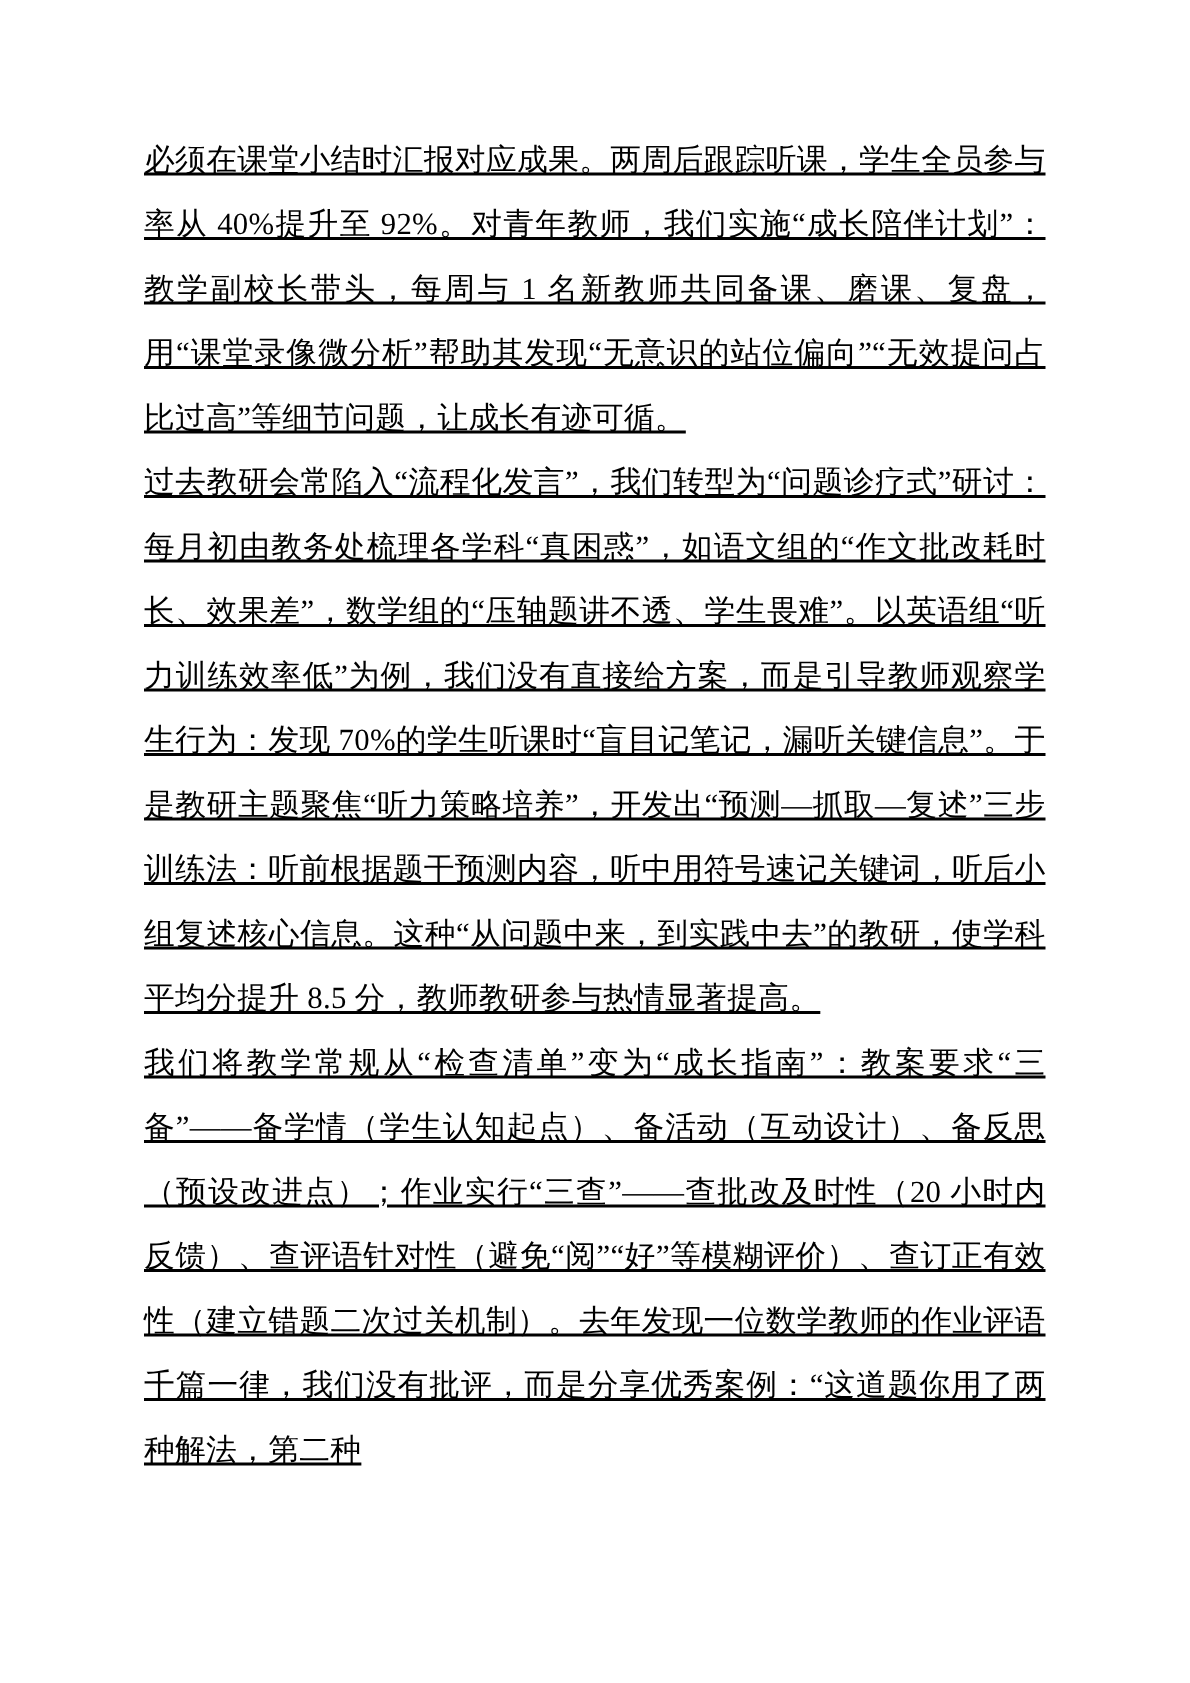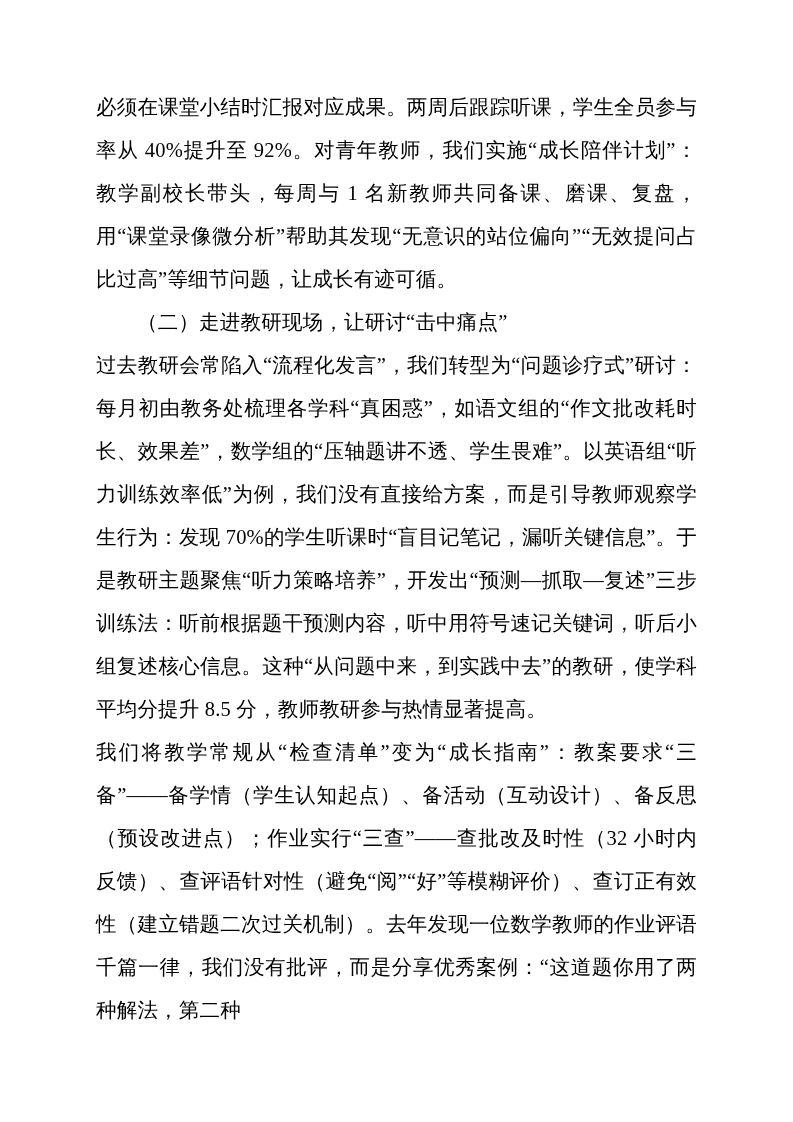--- a/index.html
+++ b/index.html
@@ -14,20 +14,21 @@
     color: #000000;
     -webkit-font-smoothing: antialiased;
   }
   .page {
     position: relative;
     width: 793px;
     height: 1122px;
     box-sizing: border-box;
     padding: 86px 96px 40px 96px;
     overflow: hidden;
+    text-decoration: underline;
   }
   .doc-body {
     font-size: 20.5px;
     line-height: 43px;
     text-align: justify;
     text-justify: inter-ideograph;
     letter-spacing: 0.2px;
   }
   p {
     margin: 0;
@@ -36,17 +37,16 @@
   p.heading {
     text-indent: 2em;
   }
 </style>
 </head>
 <body>
 
 <div class="page">
   <div class="doc-body">
     <p class="flow">必须在课堂小结时汇报对应成果。两周后跟踪听课，学生全员参与率从 40%提升至 92%。对青年教师，我们实施“成长陪伴计划”：教学副校长带头，每周与 1 名新教师共同备课、磨课、复盘，用“课堂录像微分析”帮助其发现“无意识的站位偏向”“无效提问占比过高”等细节问题，让成长有迹可循。</p>
-    <p class="heading">（二）走进教研现场，让研讨“击中痛点”</p>
     <p class="flow">过去教研会常陷入“流程化发言”，我们转型为“问题诊疗式”研讨：每月初由教务处梳理各学科“真困惑”，如语文组的“作文批改耗时长、效果差”，数学组的“压轴题讲不透、学生畏难”。以英语组“听力训练效率低”为例，我们没有直接给方案，而是引导教师观察学生行为：发现 70%的学生听课时“盲目记笔记，漏听关键信息”。于是教研主题聚焦“听力策略培养”，开发出“预测—抓取—复述”三步训练法：听前根据题干预测内容，听中用符号速记关键词，听后小组复述核心信息。这种“从问题中来，到实践中去”的教研，使学科平均分提升 8.5 分，教师教研参与热情显著提高。</p>
-    <p class="flow">我们将教学常规从“检查清单”变为“成长指南”：教案要求“三备”——备学情（学生认知起点）、备活动（互动设计）、备反思（预设改进点）；作业实行“三查”——查批改及时性（32 小时内反馈）、查评语针对性（避免“阅”“好”等模糊评价）、查订正有效性（建立错题二次过关机制）。去年发现一位数学教师的作业评语千篇一律，我们没有批评，而是分享优秀案例：“这道题你用了两种解法，第二种</p>
+    <p class="flow">我们将教学常规从“检查清单”变为“成长指南”：教案要求“三备”——备学情（学生认知起点）、备活动（互动设计）、备反思（预设改进点）；作业实行“三查”——查批改及时性（20 小时内反馈）、查评语针对性（避免“阅”“好”等模糊评价）、查订正有效性（建立错题二次过关机制）。去年发现一位数学教师的作业评语千篇一律，我们没有批评，而是分享优秀案例：“这道题你用了两种解法，第二种</p>
   </div>
 </div>
 
 </body></html>

